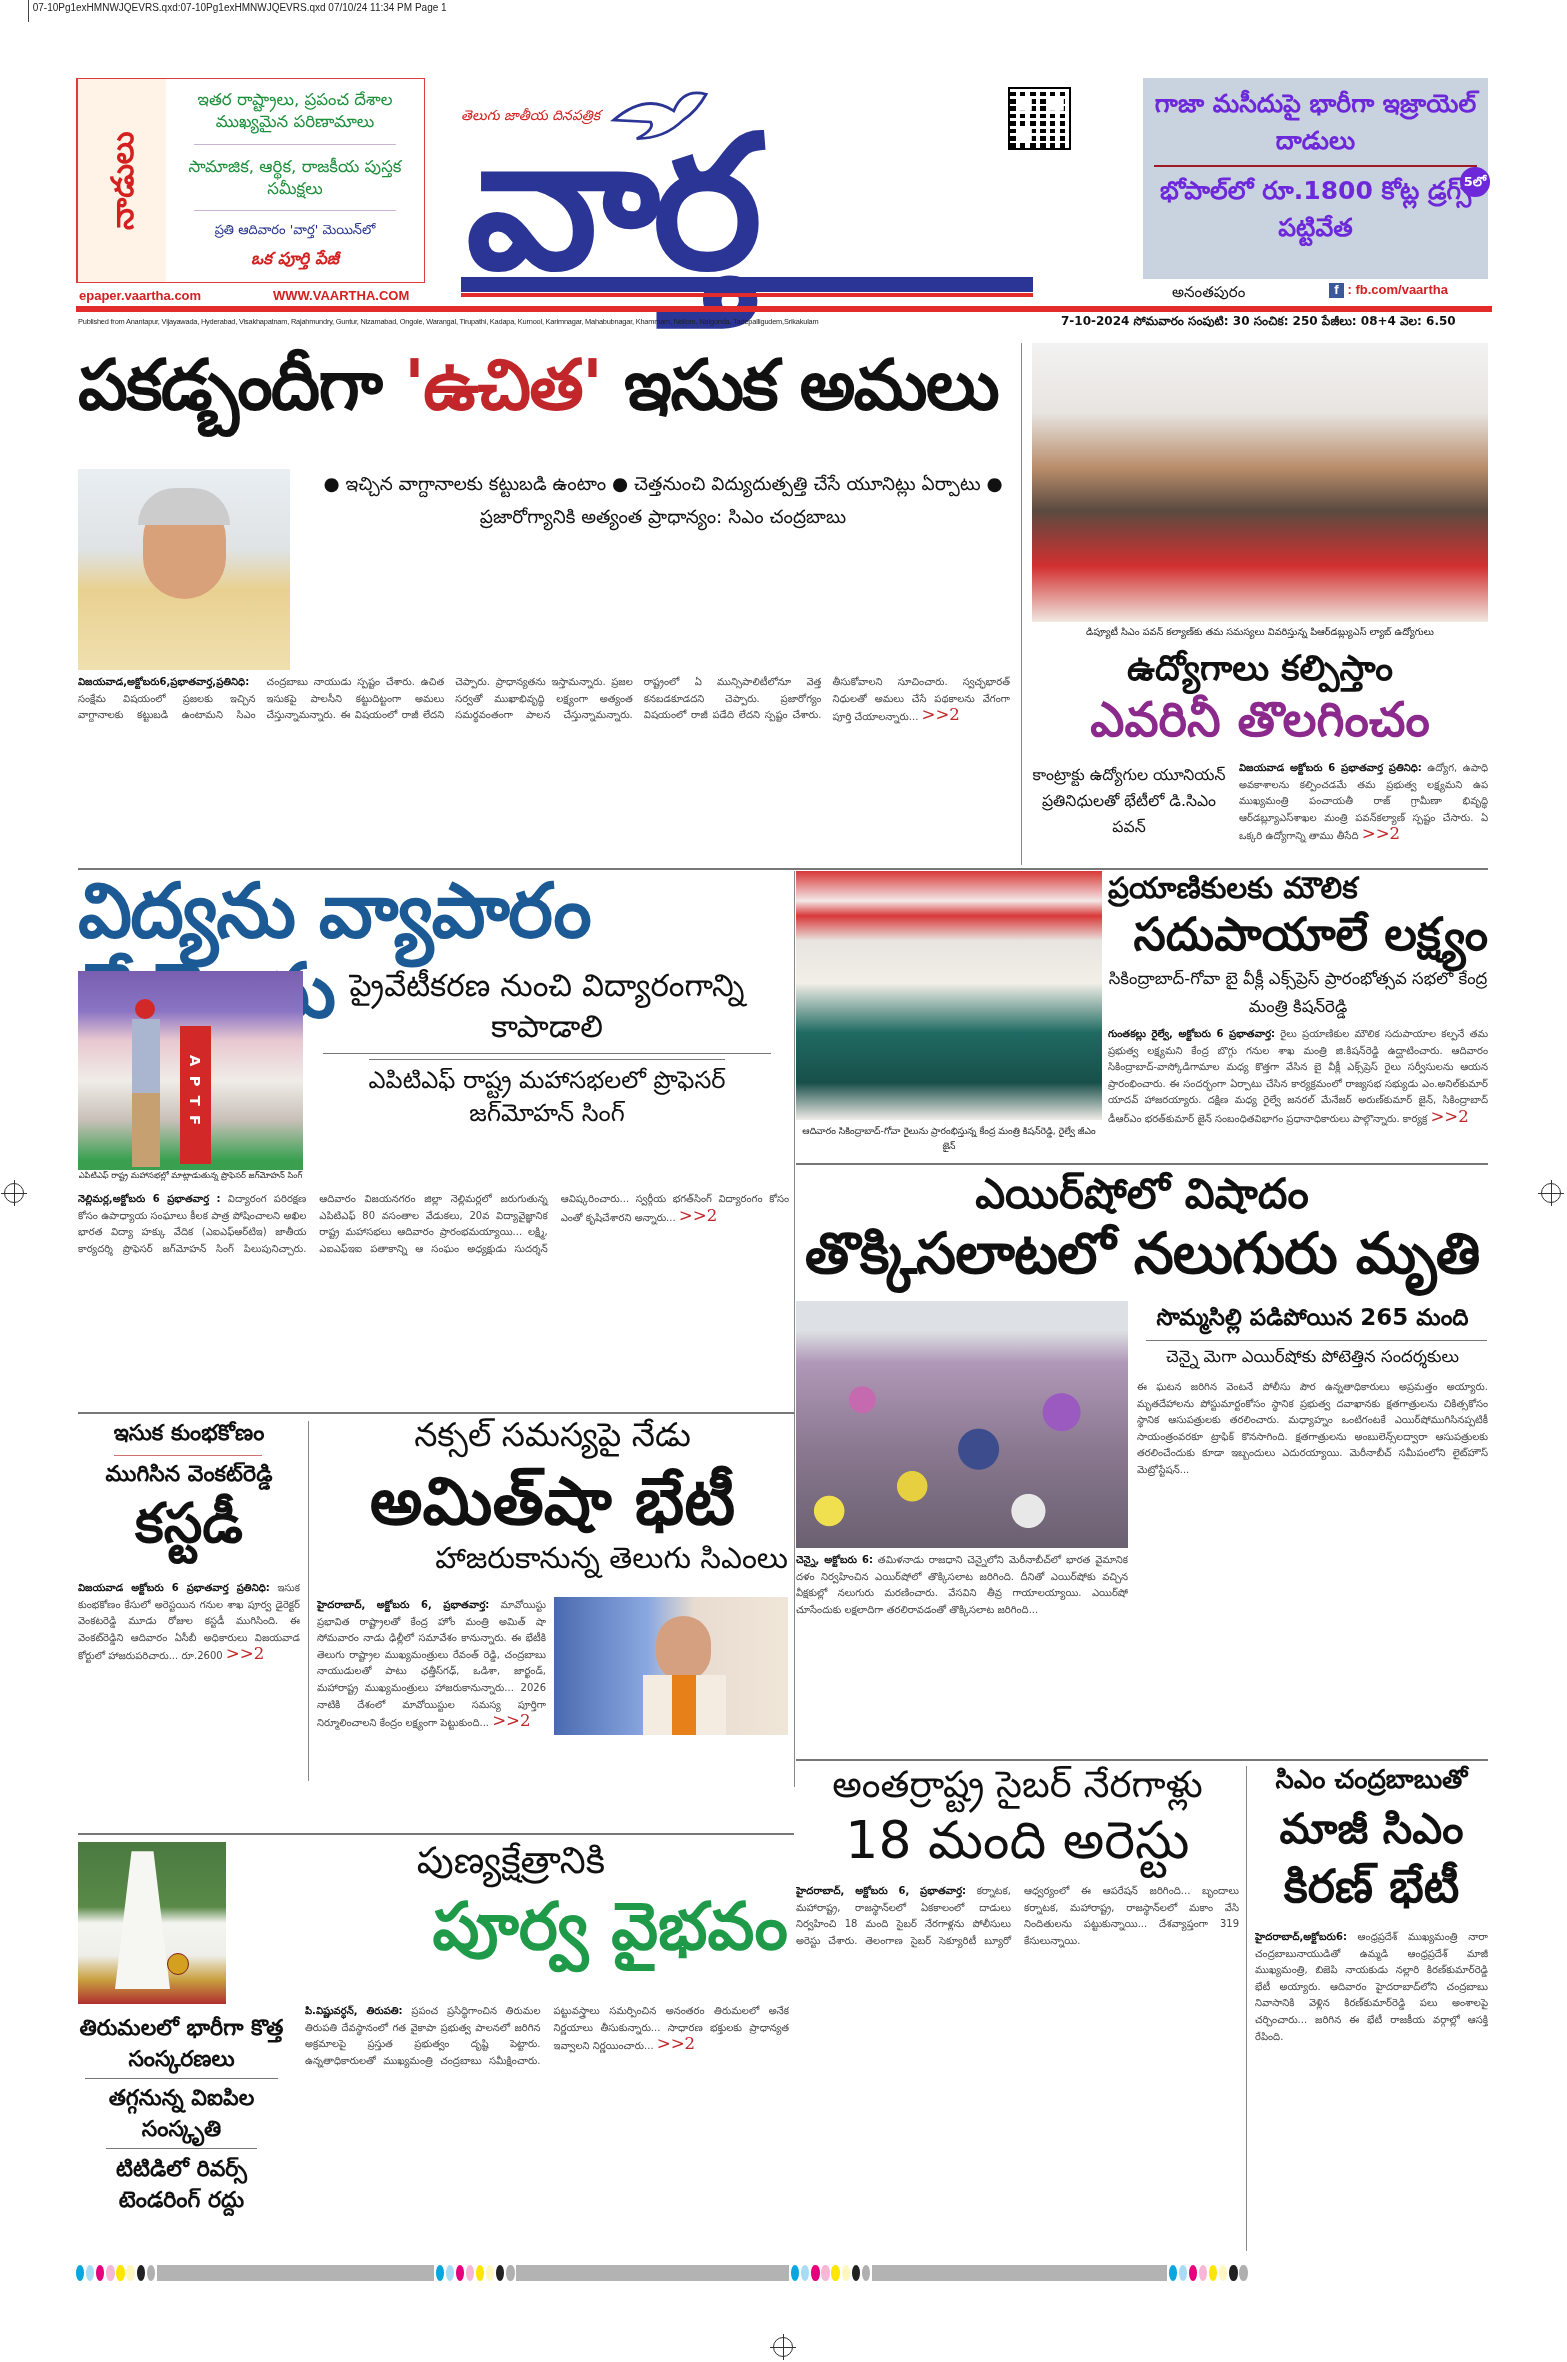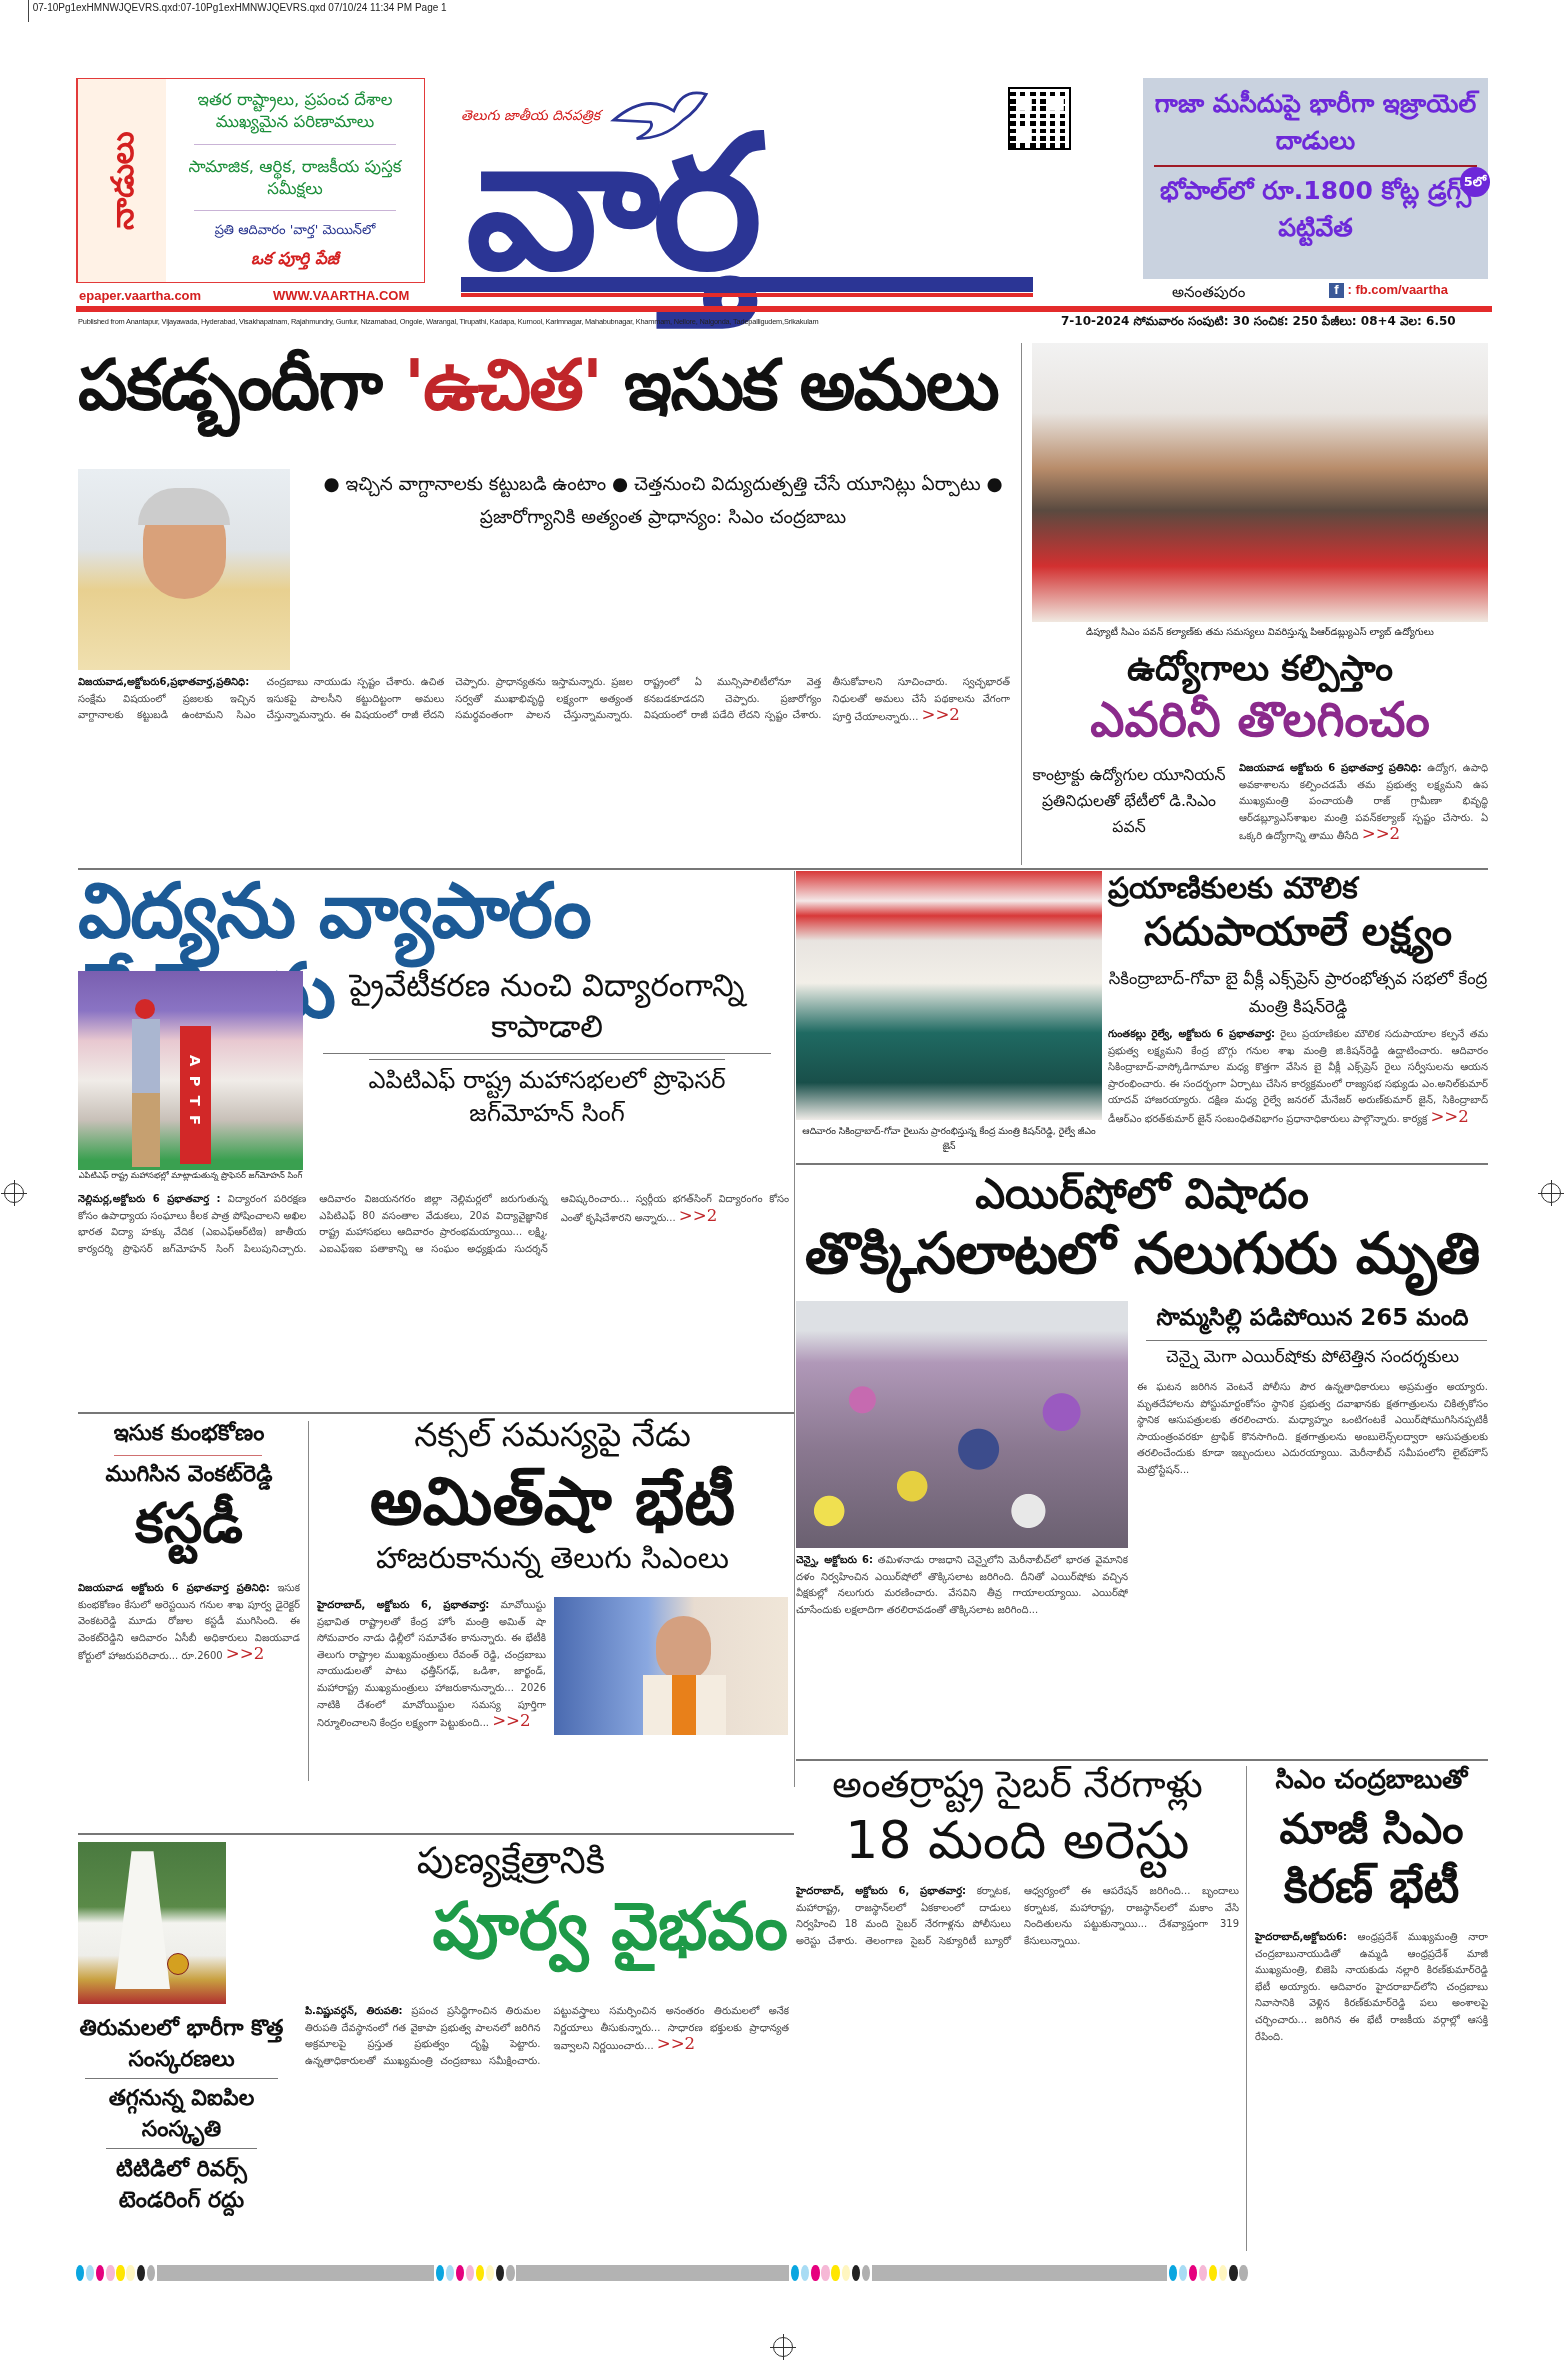--- a/index.html
+++ b/index.html
@@ -133,21 +133,21 @@
   <div style="font-size:24px;line-height:33px">ఎపిటిఎఫ్ రాష్ట్ర మహాసభలలో ప్రొఫెసర్ జగ్‌మోహన్ సింగ్</div>
 </div>
 <div class="abs body-txt" style="left:78px;top:1191px;width:711px;height:214px;column-count:3;column-gap:13px">
   <b style="color:#111">నెల్లిమర్ల,అక్టోబరు 6 ప్రభాతవార్త :</b> <span>విద్యారంగ పరిరక్షణ కోసం ఉపాధ్యాయ సంఘాలు కీలక పాత్ర పోషించాలని అఖిల భారత విద్యా హక్కు వేదిక (ఎఐఎఫ్‌ఆర్‌టిఇ) జాతీయ కార్యదర్శి ప్రొఫెసర్ జగ్‌మోహన్ సింగ్ పిలుపునిచ్చారు. ఆదివారం విజయనగరం జిల్లా నెల్లిమర్లలో జరుగుతున్న ఎపిటిఎఫ్ 80 వసంతాల వేడుకలు, 20వ విద్యావైజ్ఞానిక రాష్ట్ర మహాసభలు ఆదివారం ప్రారంభమయ్యాయి... లక్ష్మి, ఎఐఎఫ్ఇఐ పతాకాన్ని ఆ సంఘం అధ్యక్షుడు సుదర్శన్ ఆవిష్కరించారు... స్వర్గీయ భగత్‌సింగ్ విద్యారంగం కోసం ఎంతో కృషిచేశారని అన్నారు...</span> <span class="more">&gt;&gt;2</span>
 </div>
 <div class="abs vr" style="left:794px;top:871px;height:916px"></div>
 
 <div class="abs photo" style="left:796px;top:871px;width:306px;height:249px;background:linear-gradient(180deg,#d83838 0,#f4e8e8 12%,#d83838 18%,#e8e4e0 28%,#f2efe8 45%,#1f6a62 65%,#194f4a 85%,#f0ece8 100%)"></div>
 <div class="abs cap" style="left:796px;top:1124px;width:306px;font-size:9.2px;line-height:14.8px">ఆదివారం సికింద్రాబాద్-గోవా రైలును ప్రారంభిస్తున్న కేంద్ర మంత్రి కిషన్‌రెడ్డి, రైల్వే జీఎం జైన్</div>
 <div class="abs hl" style="left:1108px;top:873px;width:380px;text-align:left;font-size:29.5px">ప్రయాణికులకు మౌలిక</div>
-<div class="abs hl" style="left:1108px;top:910px;width:380px;text-align:center;font-size:40px">సదుపాయాలే లక్ష్యం</div>
+<div class="abs hl" style="left:1108px;top:910px;width:380px;text-align:right;font-size:46px">సదుపాయాలే లక్ష్యం</div>
 <div class="abs" style="left:1108px;top:965px;width:380px;text-align:center;font-size:16.6px;line-height:28px">సికింద్రాబాద్-గోవా బై వీక్లీ ఎక్స్‌ప్రెస్ ప్రారంభోత్సవ సభలో కేంద్ర మంత్రి కిషన్‌రెడ్డి</div>
 <div class="abs body-txt" style="left:1108px;top:1026px;width:380px;height:129px">
   <b style="color:#111">గుంతకల్లు రైల్వే, అక్టోబరు 6 ప్రభాతవార్త:</b> <span>రైలు ప్రయాణికుల మౌలిక సదుపాయాల కల్పనే తమ ప్రభుత్వ లక్ష్యమని కేంద్ర బొగ్గు గనుల శాఖ మంత్రి జి.కిషన్‌రెడ్డి ఉద్ఘాటించారు. ఆదివారం సికింద్రాబాద్-వాస్కోడిగామాల మధ్య కొత్తగా వేసిన బై వీక్లీ ఎక్స్‌ప్రెస్ రైలు సర్వీసులను ఆయన ప్రారంభించారు. ఈ సందర్భంగా ఏర్పాటు చేసిన కార్యక్రమంలో రాజ్యసభ సభ్యుడు ఎం.అనిల్‌కుమార్ యాదవ్ హాజరయ్యారు. దక్షిణ మధ్య రైల్వే జనరల్ మేనేజర్ అరుణ్‌కుమార్ జైన్, సికింద్రాబాద్ డీఆర్ఎం భరత్‌కుమార్ జైన్ సంబంధితవిభాగం ప్రధానాధికారులు పాల్గొన్నారు. కార్యక్ర</span> <span class="more">&gt;&gt;2</span>
 </div>
 <div class="abs hr" style="left:796px;top:1163px;width:692px"></div>
 
 <div class="abs hl" style="left:796px;top:1172px;width:692px;text-align:center;font-size:42px">ఎయిర్‌షోలో విషాదం</div>
 <div class="abs hl" style="left:796px;top:1224px;width:692px;text-align:center;font-size:57px;letter-spacing:-0.9px">తొక్కిసలాటలో నలుగురు మృతి</div>
 <div class="abs photo" style="left:796px;top:1301px;width:332px;height:247px;background:
   radial-gradient(circle at 20% 40%,#c66ab0 0 13px,transparent 14px),
@@ -171,21 +171,21 @@
 <div class="abs" style="left:114px;top:1455px;width:148px;border-top:1.8px solid #d07070"></div>
 <div class="abs hl" style="left:78px;top:1462px;width:222px;text-align:center;font-size:22px">ముగిసిన వెంకట్‌రెడ్డి</div>
 <div class="abs hl" style="left:78px;top:1495px;width:222px;text-align:center;font-size:55px">కస్టడీ</div>
 <div class="abs body-txt" style="left:78px;top:1580px;width:222px;height:194px">
   <b style="color:#111">విజయవాడ అక్టోబరు 6 ప్రభాతవార్త ప్రతినిధి:</b> <span>ఇసుక కుంభకోణం కేసులో అరెస్టయిన గనుల శాఖ పూర్వ డైరెక్టర్ వెంకటరెడ్డి మూడు రోజుల కస్టడీ ముగిసింది. ఈ వెంకట్‌రెడ్డిని ఆదివారం ఏసీబీ అధికారులు విజయవాడ కోర్టులో హాజరుపరిచారు... రూ.2600</span> <span class="more">&gt;&gt;2</span>
 </div>
 <div class="abs vr" style="left:308px;top:1421px;height:360px"></div>
 
 <div class="abs hl" style="left:317px;top:1418px;width:471px;text-align:center;font-size:33px;font-weight:normal">నక్సల్ సమస్యపై నేడు</div>
 <div class="abs hl" style="left:317px;top:1467px;width:471px;text-align:center;font-size:66px">అమిత్‌షా భేటీ</div>
-<div class="abs hl" style="left:317px;top:1543px;width:471px;text-align:center;font-size:29.5px;font-weight:normal">హాజరుకానున్న తెలుగు సిఎంలు</div>
+<div class="abs hl" style="left:317px;top:1543px;width:471px;text-align:right;font-size:29.5px;font-weight:normal">హాజరుకానున్న తెలుగు సిఎంలు</div>
 <div class="abs photo" style="left:554px;top:1597px;width:234px;height:138px;background:linear-gradient(90deg,#4a6ab0 0,#8aa8e0 40%,#e8dcd0 60%,#f0e6d8 100%)">
   <div style="position:absolute;left:102px;top:18.5px;width:55px;height:65px;border-radius:28px;background:#d4a080"></div>
   <div style="position:absolute;left:89px;top:78px;width:83px;height:65px;background:#f4ece0"></div>
   <div style="position:absolute;left:118px;top:78px;width:24px;height:65px;background:#e8801a"></div>
 </div>
 <div class="abs body-txt" style="left:317px;top:1597px;width:229px;height:181px">
   <b style="color:#111">హైదరాబాద్, అక్టోబరు 6, ప్రభాతవార్త:</b> <span>మావోయిస్టు ప్రభావిత రాష్ట్రాలతో కేంద్ర హోం మంత్రి అమిత్ షా సోమవారం నాడు ఢిల్లీలో సమావేశం కానున్నారు. ఈ భేటీకి తెలుగు రాష్ట్రాల ముఖ్యమంత్రులు రేవంత్ రెడ్డి, చంద్రబాబు నాయుడులతో పాటు ఛత్తీస్‌గఢ్, ఒడిశా, జార్ఖండ్, మహారాష్ట్ర ముఖ్యమంత్రులు హాజరుకానున్నారు... 2026 నాటికి దేశంలో మావోయిస్టుల సమస్య పూర్తిగా నిర్మూలించాలని కేంద్రం లక్ష్యంగా పెట్టుకుంది...</span> <span class="more">&gt;&gt;2</span>
 </div>
 
 <div class="abs hr" style="left:78px;top:1833px;width:716px"></div>

